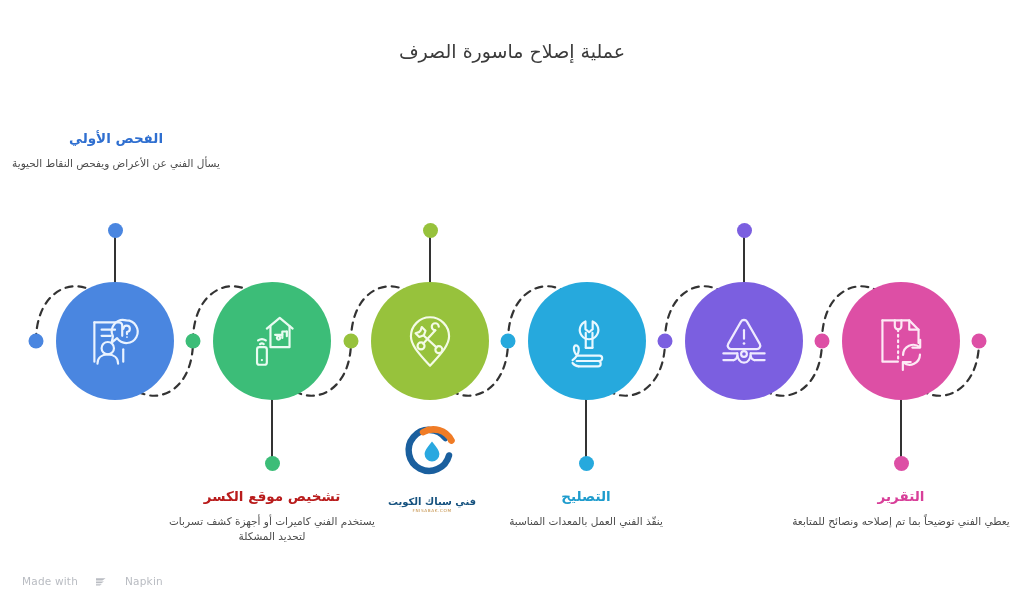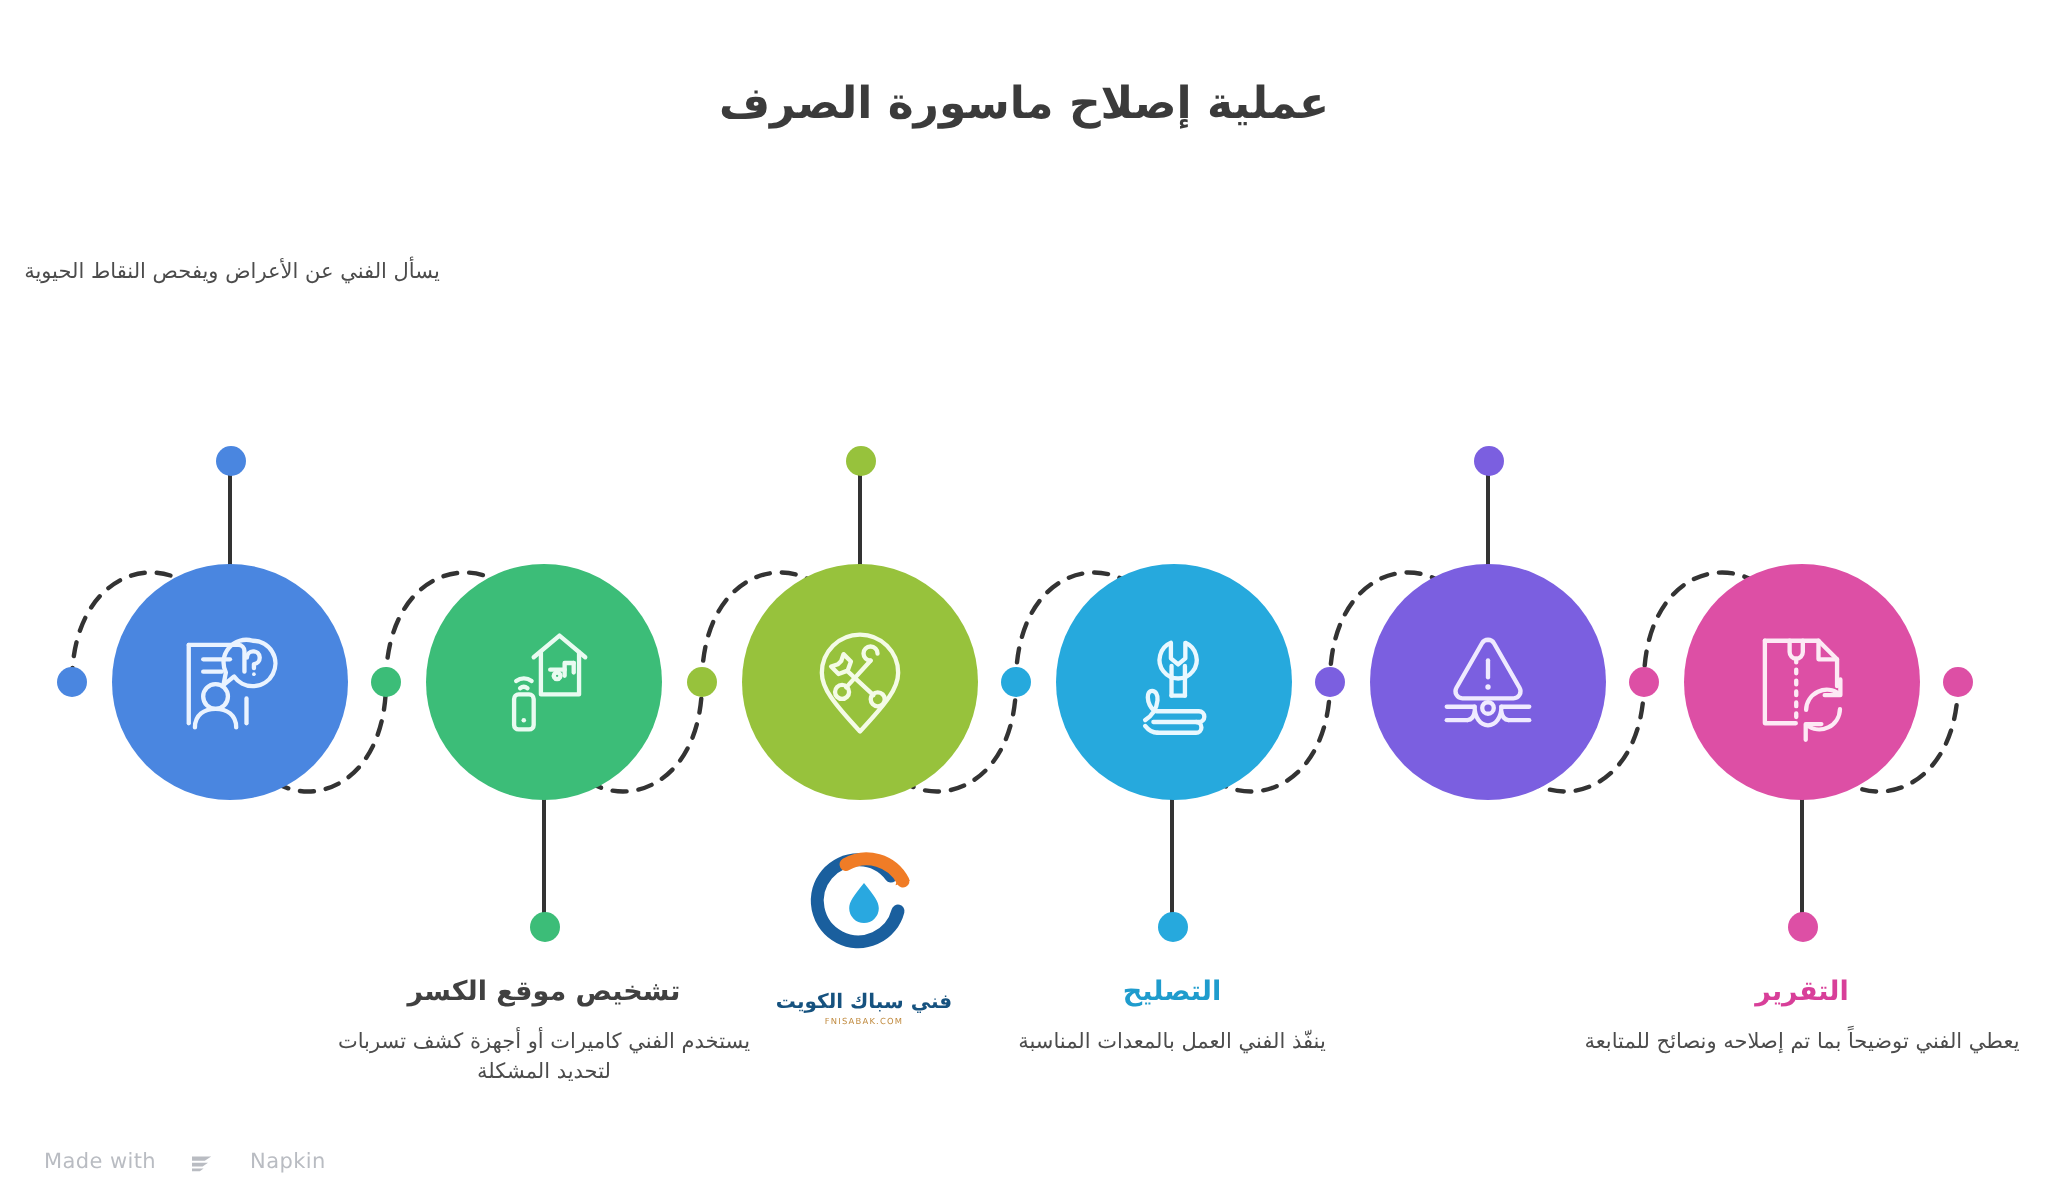--- a/index.html
+++ b/index.html
@@ -18,22 +18,22 @@
     background: #ffffff;
   }
 
   
   #page-title {
     position: absolute;
     top: 40px;
     left: 0;
     width: 1024px;
     text-align: center;
-    font-size: 22px;
-    font-weight: bold;
+    font-size: 19px;
+    font-weight: normal;
     color: #3b3b3b;
     letter-spacing: 0px;
     direction: rtl;
   }
 
   
   #path-layer {
     position: absolute;
     top: 0; left: 0;
     width: 1024px;
@@ -171,20 +171,21 @@
       <path d="M19 27 h9"></path>
       <circle cx="25" cy="39" r="6"></circle>
       <path d="M15 54 c0-6 4.5-9 10-9 s10 3 10 9"></path>
       <path d="M43 12 a11 11 0 1 1 -9 17.3 l-5.2 4.2 1.2-6.1 A11 11 0 0 1 43 12 z"></path>
       <path d="M40.2 20.2 a3.1 3.1 0 1 1 3.4 3.1 v2"></path>
       <circle cx="43.6" cy="28.2" r="0.9" fill="#eaf3ff" stroke="none"></circle>
     </svg>
   </div>
 
   <div class="step-text" style="left:1px; top:129px;">
+    <div class="step-heading" style="color:#2f6fd0;">الفحص الأولي</div>
     <div class="step-desc">يسأل الفني عن الأعراض ويفحص النقاط الحيوية</div>
   </div>
 
   <div class="stem" style="left:271px; top:398px; height:62px;"></div>
   <div class="stem-dot" style="left:265px; top:456px; background:#3cbd78;"></div>
 
   <div class="step-node" style="left:213px; top:282px; background:#3cbd78;">
     <svg width="66" height="66" viewBox="0 0 64 64" fill="none" stroke="#e9fbf1" stroke-width="2.1" stroke-linecap="round" stroke-linejoin="round">
       <path d="M27 20 l12.5-10.5 L52 20"></path>
       <path d="M30.5 17.6 V38 h18.5 V17.6"></path>
@@ -193,21 +194,21 @@
       <path d="M42 26 v3"></path>
       <path d="M38.4 30.6 a1.6 1.6 0 1 0 -0.1 0 z"></path>
       <rect x="17.5" y="38" width="9.5" height="17" rx="2.2"></rect>
       <circle cx="22.2" cy="50.5" r="1.1" fill="#e9fbf1" stroke="none"></circle>
       <path d="M18.5 31.5 a6.5 6.5 0 0 1 7.5 0"></path>
       <path d="M20.4 35 a3 3 0 0 1 3.6 0"></path>
     </svg>
   </div>
 
   <div class="step-text" style="left:157px; top:487px;">
-    <div class="step-heading" style="color:#404040;">تشخيص موقع الكسر</div>
+    <div class="step-heading" style="color:#b91c1c;">تشخيص موقع الكسر</div>
     <div class="step-desc">يستخدم الفني كاميرات أو أجهزة كشف تسربات لتحديد المشكلة</div>
   </div>
 
   <div class="stem" style="left:429px; top:230px; height:55px;"></div>
   <div class="stem-dot" style="left:423px; top:223px; background:#97c23c;"></div>
 
   <div class="step-node" style="left:371px; top:282px; background:#97c23c;">
     <svg width="66" height="66" viewBox="0 0 64 64" fill="none" stroke="#f4fbe6" stroke-width="2.1" stroke-linecap="round" stroke-linejoin="round">
       <path d="M32 56 C 19 42, 13.5 35, 13.5 27.5 a18.5 18.5 0 1 1 37 0 C 50.5 35, 45 42, 32 56 z"></path>
       <path d="M24 18.5 l3.6 3.6 -1.6 4.4 -4.4 1.6 -3.6-3.6 3.3-1.1 1.6-1.6 z"></path>

